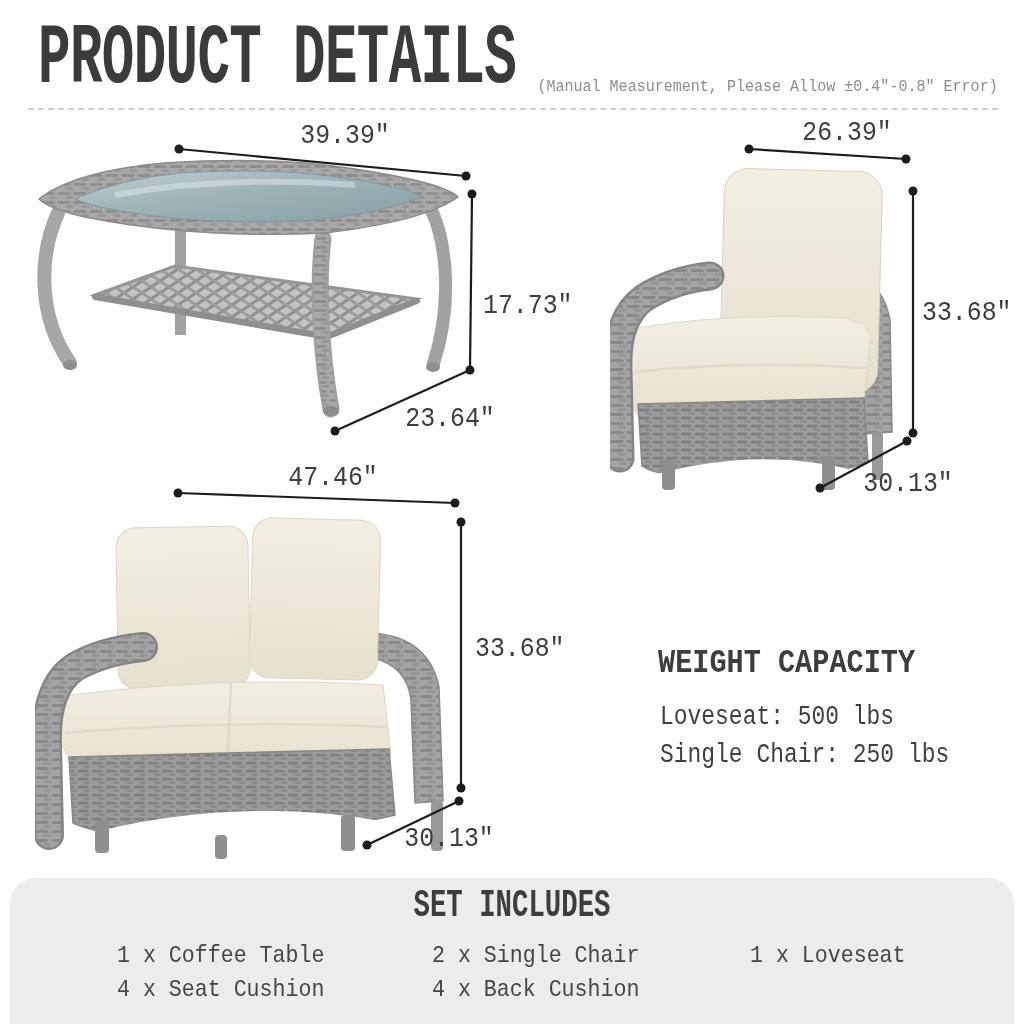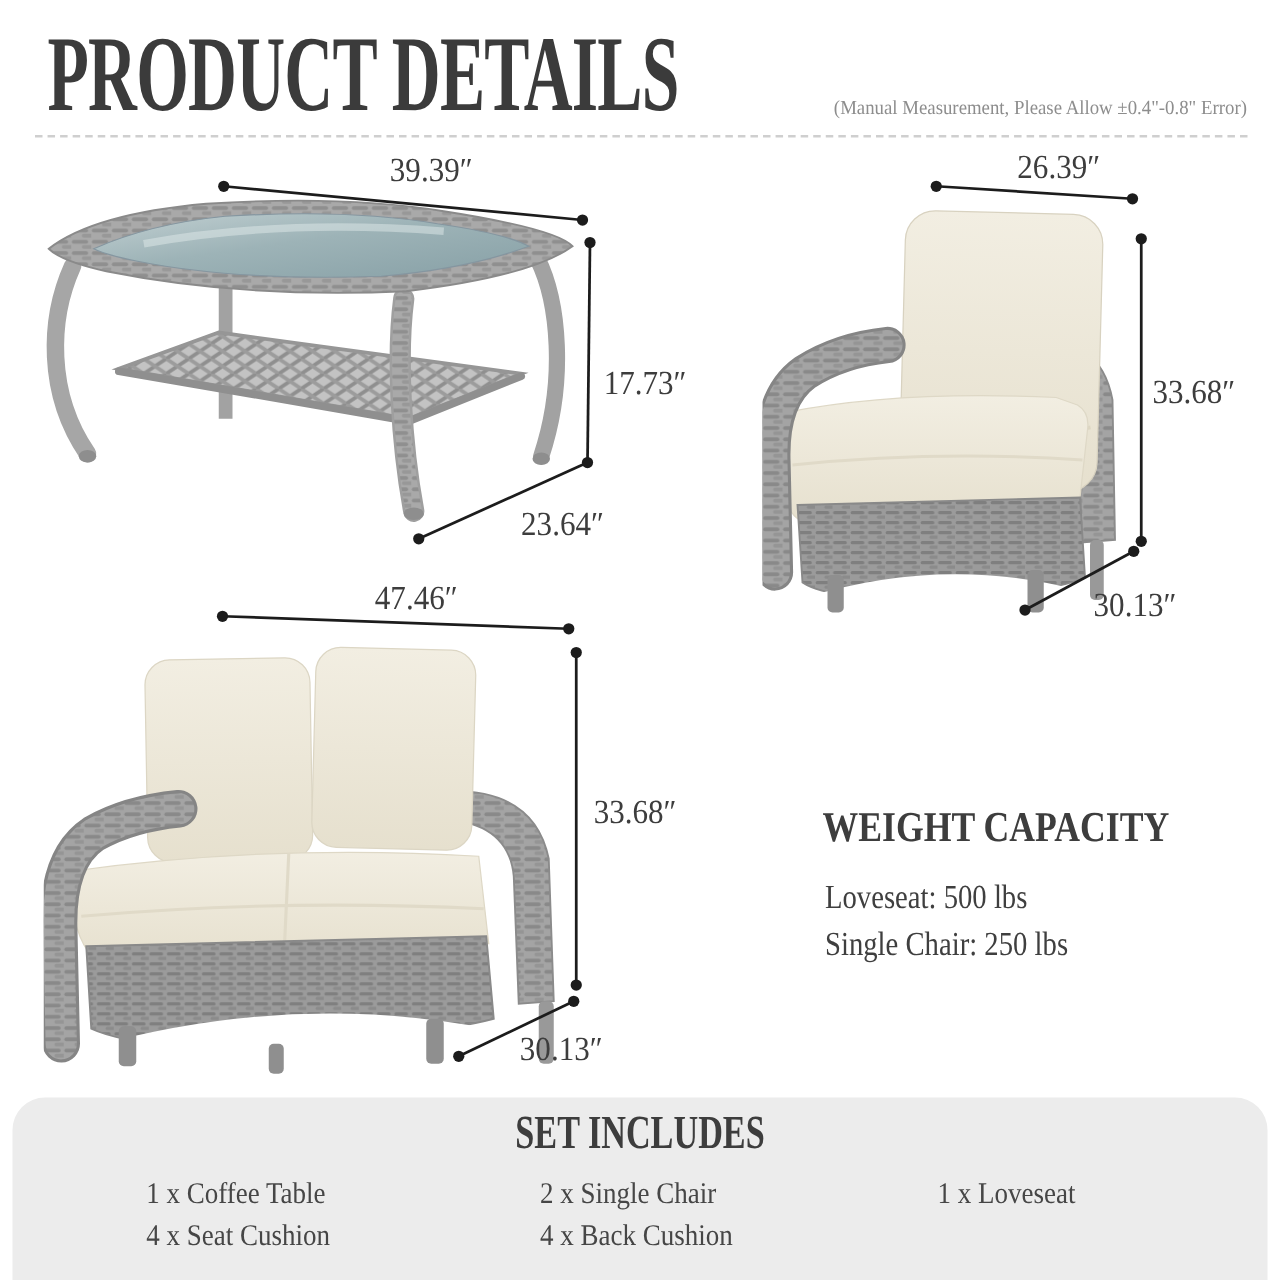--- a/index.html
+++ b/index.html
@@ -1,18 +1,18 @@
 <!DOCTYPE html>
 <html><head>
 <meta charset="utf-8">
 <style>
   html,body{margin:0;padding:0;background:#ffffff;}
   #canvas{
     position:relative;width:1024px;height:1024px;background:#ffffff;
-    font-family:Liberation Serif, serif;overflow:hidden;
+    font-family:Liberation Mono, monospace;overflow:hidden;
   }
   
   .page-title{
     position:absolute;left:38px;top:16px;margin:0;
     font-size:86px;font-weight:800;line-height:1;color:#3b3b3b;
     letter-spacing:-1px;transform:scaleX(0.63);transform-origin:left top;
     white-space:nowrap;
   }
   .measure-note{
     position:absolute;right:26px;top:78px;font-size:16px;color:#8d8d8d;

